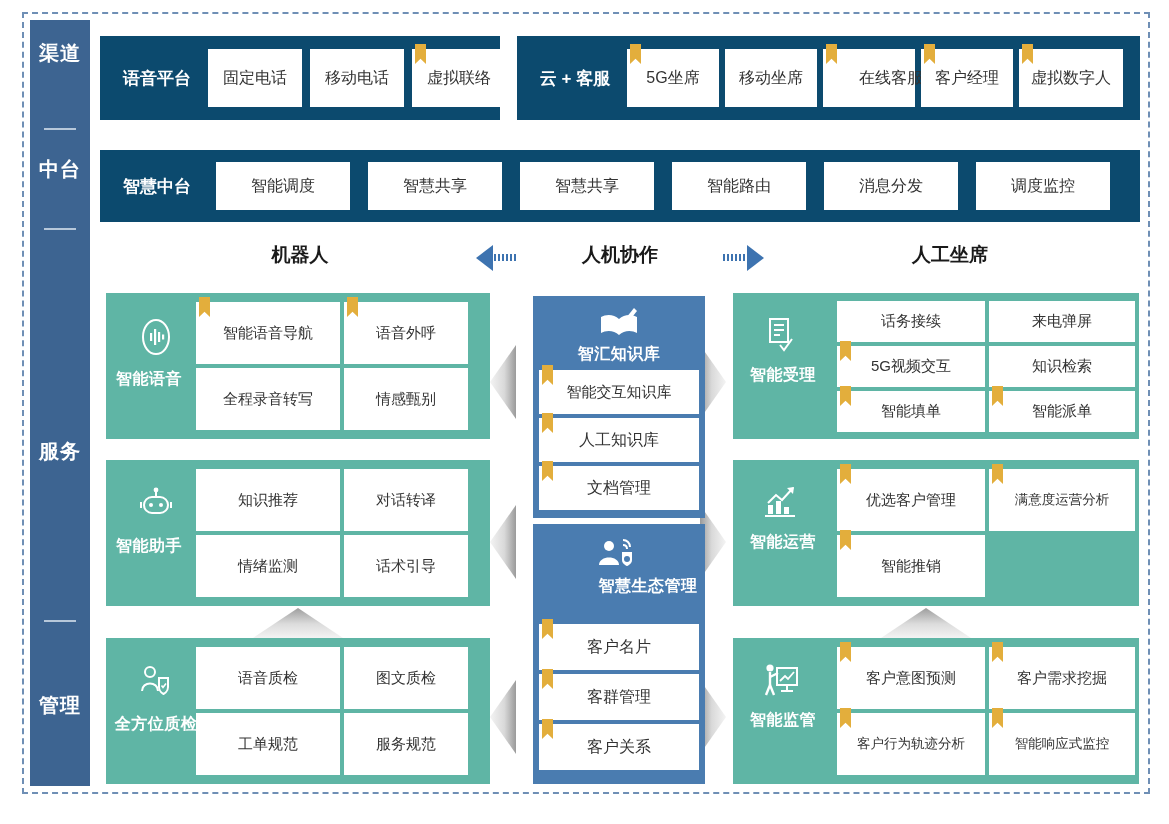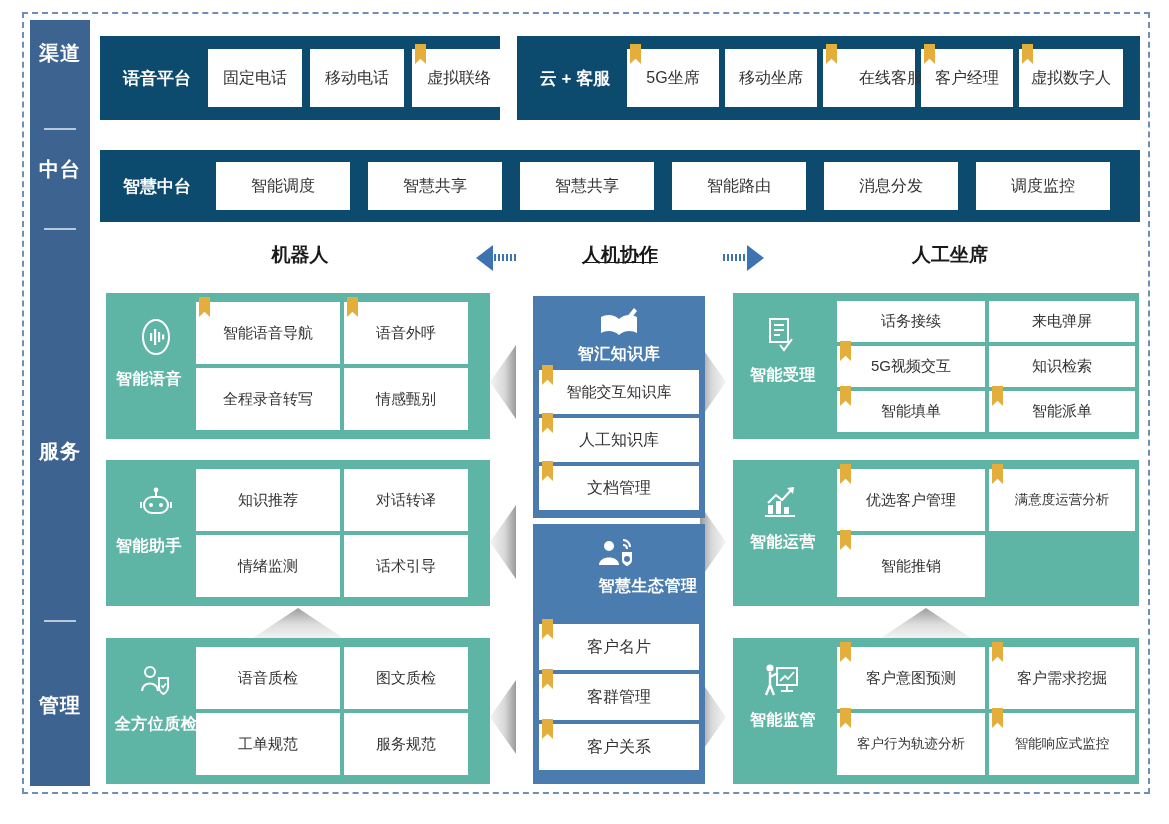--- a/index.html
+++ b/index.html
@@ -258,21 +258,21 @@
     <div class="chip" style="width:134px;height:48px;margin-left:18px;">
       <span>调度监控</span>
     </div>
   </div>
 
   <div class="colhead" style="left:150px;top:242px;width:300px;">机器人</div>
 
   <div class="arrow-left" style="left:476px;top:245px;"></div>
   <div class="arrow-tail" style="left:494px;top:254px;width:24px;"></div>
 
-  <div class="colhead" style="left:530px;top:242px;width:180px;text-decoration:underline;">人机协作</div>
+  <div class="colhead" style="left:530px;top:242px;width:180px;">人机协作</div>
 
   <div class="arrow-tail" style="left:723px;top:254px;width:24px;"></div>
   <div class="arrow-right" style="left:747px;top:245px;"></div>
 
   <div class="colhead" style="left:800px;top:242px;width:300px;">人工坐席</div>
 
   <div class="panel" style="left:106px;top:293px;width:384px;height:146px;">
     <div class="icon-wrap" style="left:24px;top:22px;width:52px;height:44px;">
       <svg width="42" height="42" viewBox="0 0 42 42">
         <ellipse cx="21" cy="21" rx="13" ry="17" fill="none" stroke="#ffffff" stroke-width="2"></ellipse>

